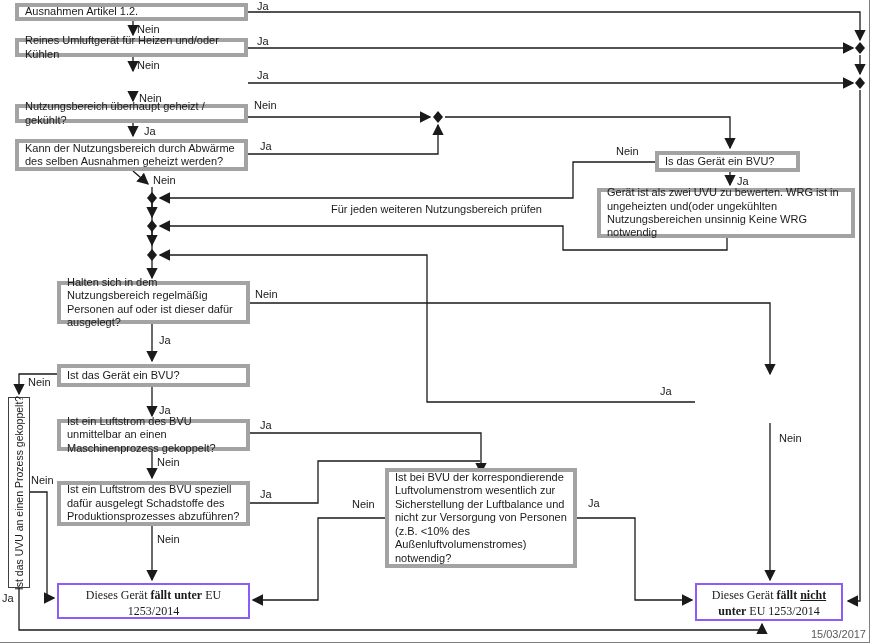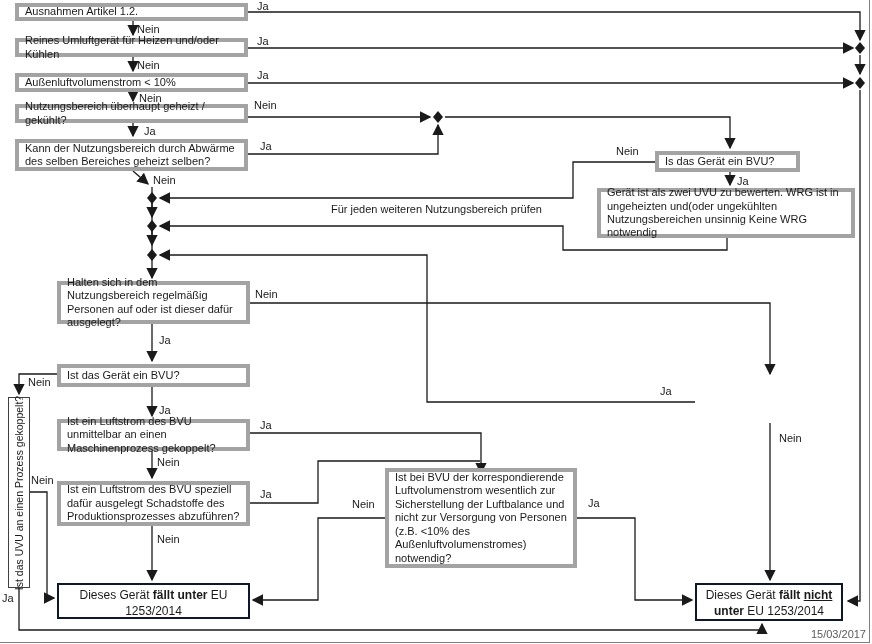--- a/index.html
+++ b/index.html
@@ -1,22 +1,22 @@
 <!DOCTYPE html>
 <html><head>
 <meta charset="utf-8">
 <style>
   html,body{margin:0;padding:0;background:#fff;}
   .canvas{position:relative;width:872px;height:644px;background:#fff;overflow:hidden;
           font-family:"Liberation Sans",sans-serif;color:#1a1a1a;}
   svg.wires{position:absolute;left:0;top:0;width:872px;height:644px;}
   .box{position:absolute;box-sizing:border-box;border:4px solid #a3a3a3;background:#fff;
        display:flex;align-items:center;padding:1px 6px;font-size:11px;line-height:1.22;}
-  .result{border:2px solid #0f172a;display:block;text-align:center;font-size:12px;
-          line-height:1.3;padding-top:3px;}
+  .result{border:2px solid #8b5cf6;display:block;text-align:center;font-size:12px;
+          line-height:1.3;padding-top:3px;font-family:Liberation Serif, serif;}
   .result b{font-weight:bold;}
   .result u{text-decoration:underline;}
   .vbox{position:absolute;box-sizing:border-box;border:1px solid #3f3f3f;background:#fff;}
   .vbox span{position:absolute;left:50%;top:50%;transform:translate(-50%,-50%) rotate(-90deg);
              white-space:nowrap;font-size:10.5px;}
   .lbl{position:absolute;font-size:11px;line-height:1;white-space:nowrap;text-align:center;}
   .note{position:absolute;font-size:11px;white-space:nowrap;}
   .date{position:absolute;font-size:11px;color:#5a5a5a;}
 </style>
 </head>
@@ -82,23 +82,22 @@
       <path d="M860,77 l5,6 -5,6 -5,-6 Z"></path>
       <path d="M438,111 l5,6 -5,6 -5,-6 Z"></path>
       <path d="M152,192 l5,6 -5,6 -5,-6 Z"></path>
       <path d="M152,220 l5,6 -5,6 -5,-6 Z"></path>
       <path d="M152,249 l5,6 -5,6 -5,-6 Z"></path>
     </g>
   </svg>
 
   <div class="box" style="left:15px;top:3px;width:233px;height:18px">Ausnahmen Artikel 1.2.</div>
   <div class="box" style="left:15px;top:38px;width:233px;height:19px">Reines Umluftgerät für Heizen und/oder Kühlen</div>
-  <div class="box" style="left:15px;top:73px;width:233px;height:19px">Außenluftvolumenstrom &lt; 10%</div>
   <div class="box" style="left:15px;top:104px;width:233px;height:19px">Nutzungsbereich überhaupt geheizt / gekühlt?</div>
-  <div class="box" style="left:15px;top:139px;width:233px;height:32px">Kann der Nutzungsbereich durch Abwärme des selben Bereiches geheizt selben?</div>
+  <div class="box" style="left:15px;top:139px;width:233px;height:32px">Kann der Nutzungsbereich durch Abwärme des selben Ausnahmen geheizt werden?</div>
   <div class="box" style="left:655px;top:151px;width:145px;height:21px">Is das Gerät ein BVU?</div>
   <div class="box" style="left:597px;top:188px;width:258px;height:50px">Gerät ist als zwei UVU zu bewerten. WRG ist in ungeheizten und(oder ungekühlten Nutzungsbereichen unsinnig Keine WRG notwendig</div>
   <div class="box" style="left:57px;top:281px;width:193px;height:43px">Halten sich in dem Nutzungsbereich regelmäßig Personen auf oder ist dieser dafür ausgelegt?</div>
   <div class="box" style="left:57px;top:364px;width:193px;height:23px">Ist das Gerät ein BVU?</div>
   <div class="vbox" style="left:8px;top:397px;width:22px;height:191px">
       <span>Ist das UVU an einen Prozess gekoppelt?</span>
     </div>
   <div class="box" style="left:57px;top:419px;width:193px;height:32px">Ist ein Luftstrom des BVU unmittelbar an einen Maschinenprozess gekoppelt?</div>
   <div class="box" style="left:57px;top:481px;width:193px;height:45px">Ist ein Luftstrom des BVU speziell dafür ausgelegt Schadstoffe des Produktionsprozesses abzuführen?</div>
   <div class="box" style="left:385px;top:468px;width:192px;height:100px">Ist bei BVU der korrespondierende Luftvolumenstrom wesentlich zur Sicherstellung der Luftbalance und nicht zur Versorgung von Personen (z.B. &lt;10% des Außenluftvolumenstromes) notwendig?</div>

